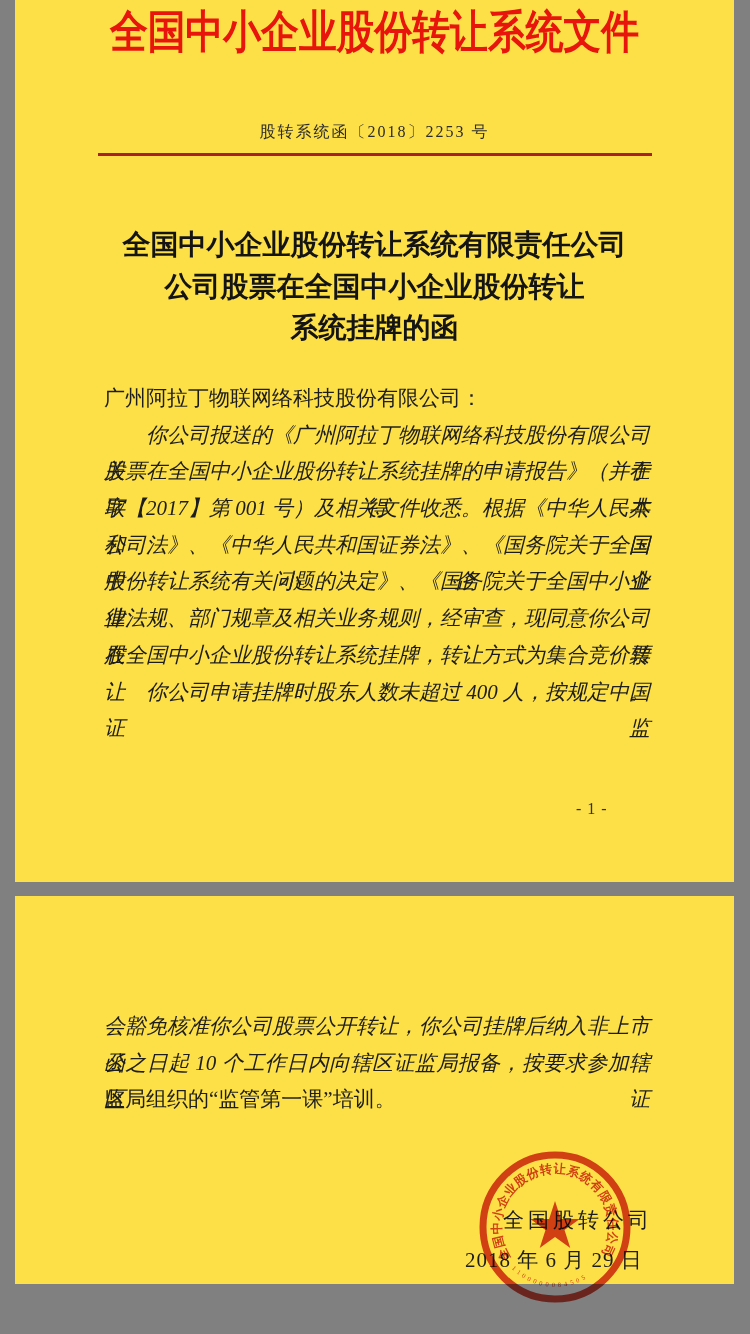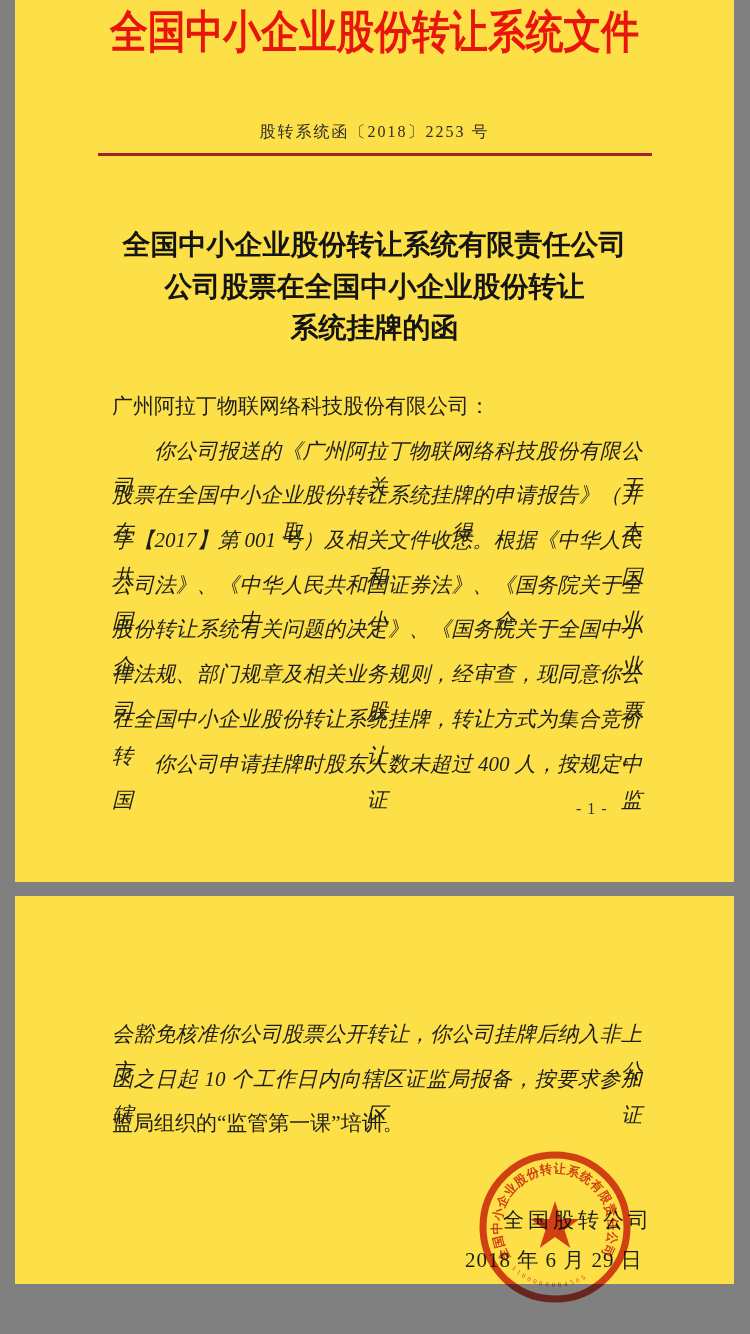--- a/index.html
+++ b/index.html
@@ -32,21 +32,21 @@
     position:absolute;top:224px;left:0;width:100%;text-align:center;
     font-size:28px;font-weight:bold;color:#141414;line-height:41.5px;
   }
   .bodyblock{
     position:absolute;left:89px;width:546px;
     font-size:21px;color:#1d1d1d;
   }
   .body1{top:380px;}
   .body2{top:112px;}
   .bodyblock p{
-    margin:8px;height:36.7px;line-height:36.7px;overflow:visible;
+    margin:0;height:36.7px;line-height:36.7px;overflow:visible;
   }
   .bodyblock p.full{text-align:justify;text-align-last:justify;font-style:italic;}
   .bodyblock p.ind{text-indent:42px;}
   .pagenum{
     position:absolute;top:800px;left:561px;width:110px;
     font-size:16px;color:#333;letter-spacing:1px;
   }
   .signature{
     position:absolute;top:310px;left:488px;
     font-size:21px;letter-spacing:4px;color:#1d1d1d;white-space:nowrap;

